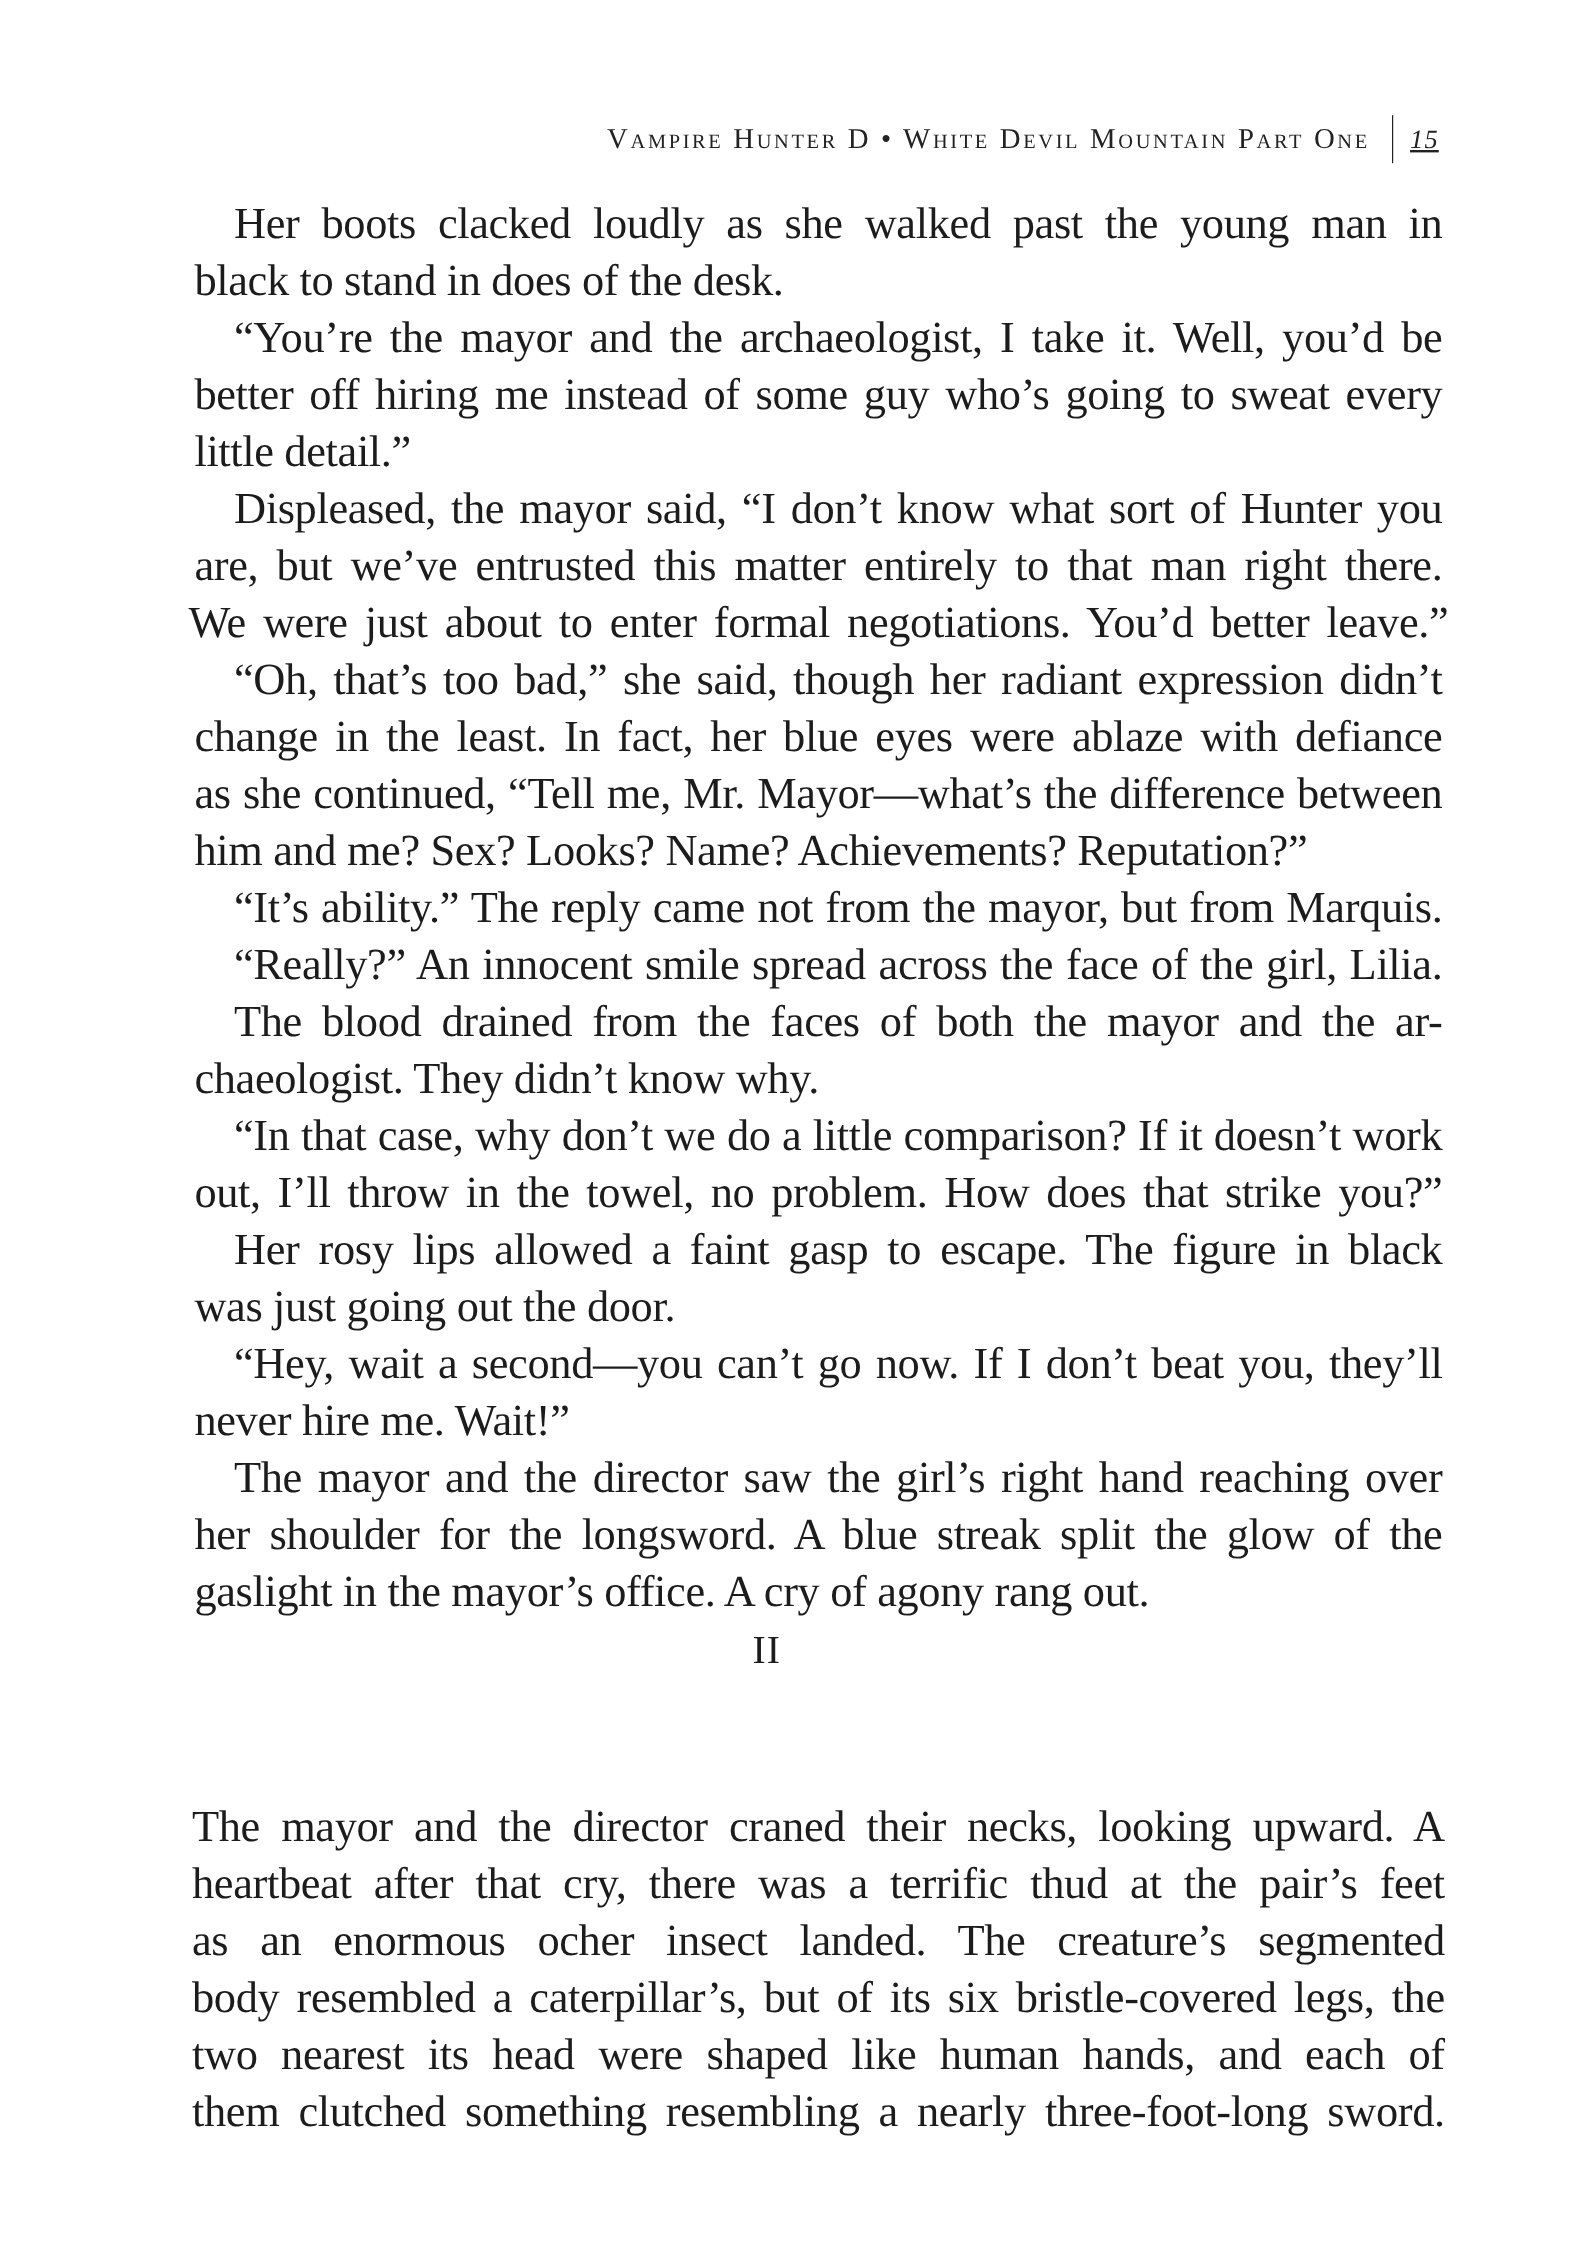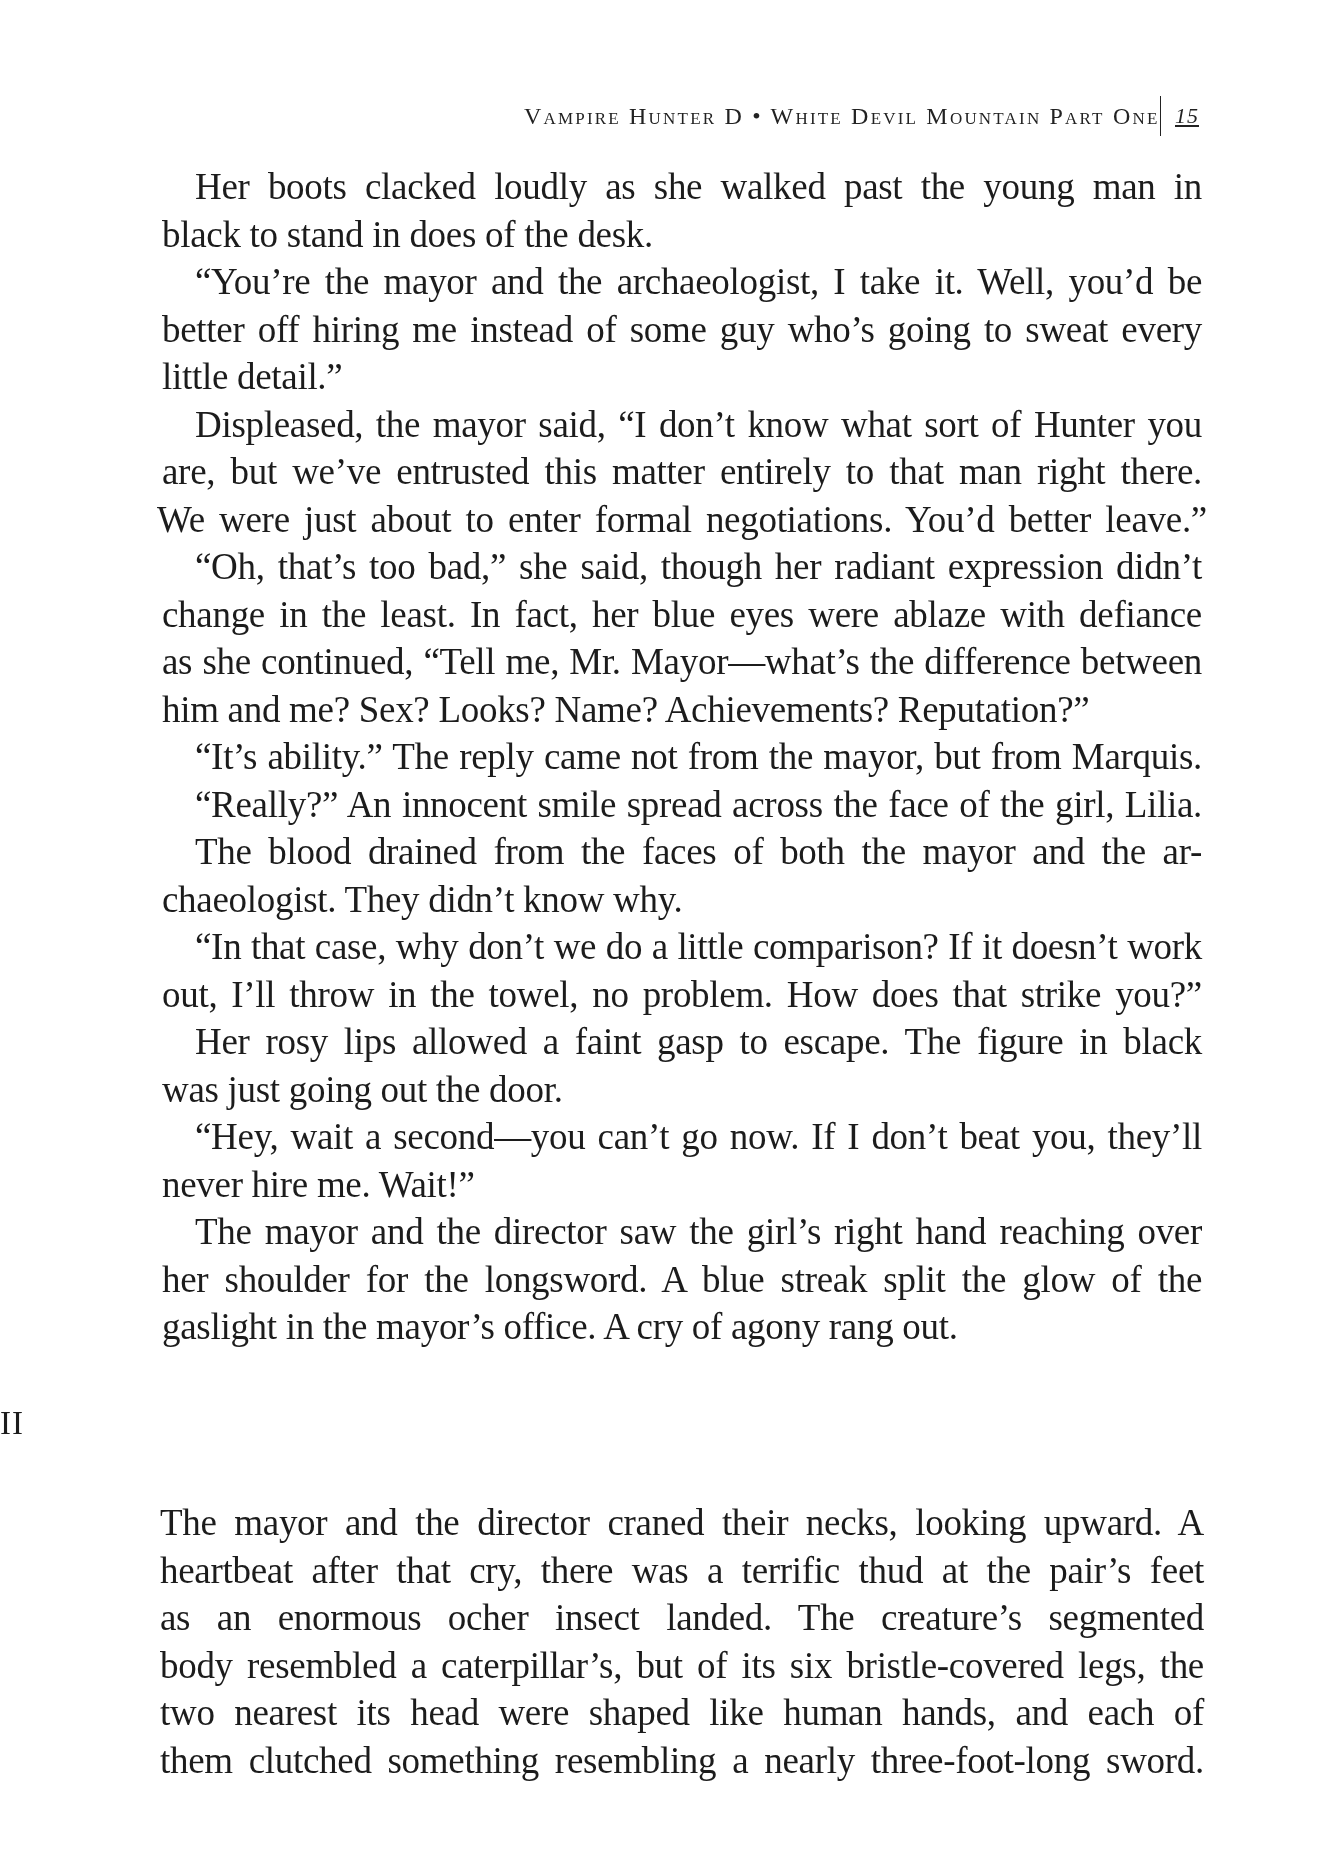--- a/index.html
+++ b/index.html
@@ -30,20 +30,21 @@
       height: 40px;
       display: flex;
       align-items: center;
       font-family: "Liberation Serif", "DejaVu Serif", serif;
     }
     .running-title {
       font-variant: small-caps;
       font-size: 24px;
       letter-spacing: 2.2px;
       color: #222;
+      margin-right: 18px;
     }
     .header-rule {
       width: 1.5px;
       height: 40px;
       background: #222;
       margin-right: 14px;
     }
     .page-number {
       font-size: 22px;
       color: #222;
@@ -65,24 +66,24 @@
       white-space: nowrap;
       text-align: justify;
       text-align-last: justify;
       letter-spacing: -0.3px;
     }
     .line.indent { padding-left: 33px; }
     .line.last { text-align-last: left; }
     .line.outdent { margin-left: -5px; }
     .section-marker {
       position: absolute;
-      top: 1403px;
+      top: 1356px;
       left: 0;
       width: 1278px;
-      text-align: left;
+      text-align: center;
       font-size: 33px;
       line-height: 40px;
       letter-spacing: 1px;
     }
   </style>
 </head>
 <body>
 
 <div class="page">
 

